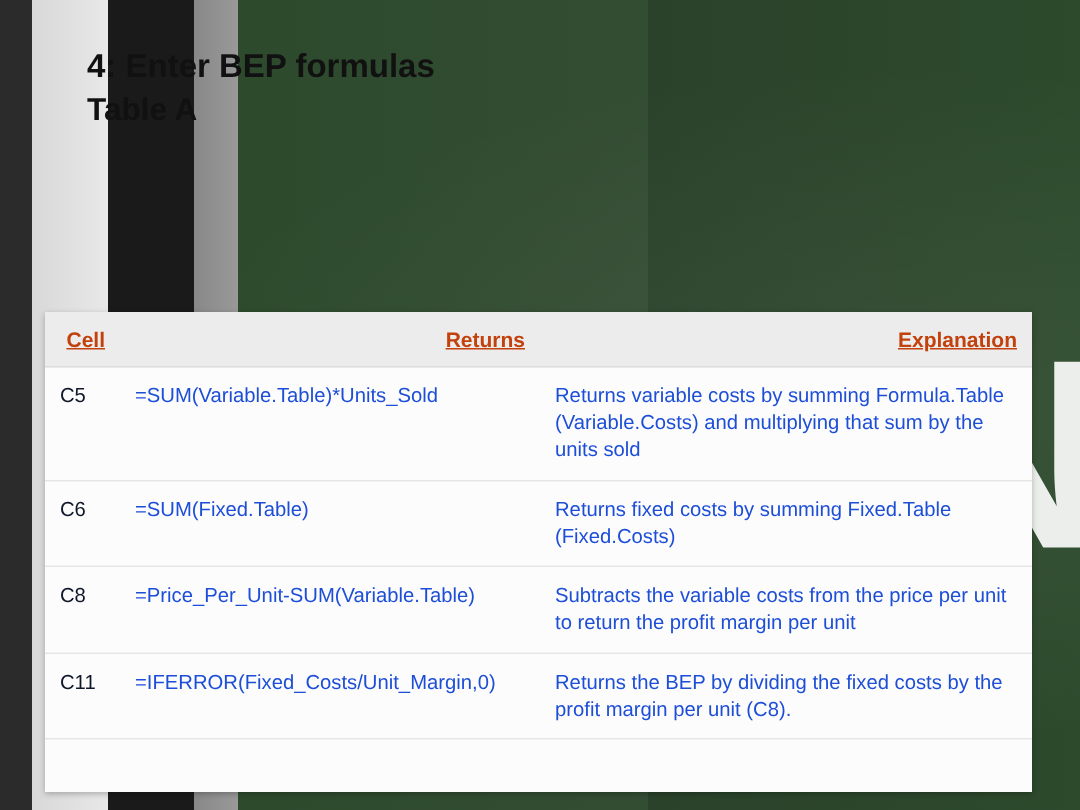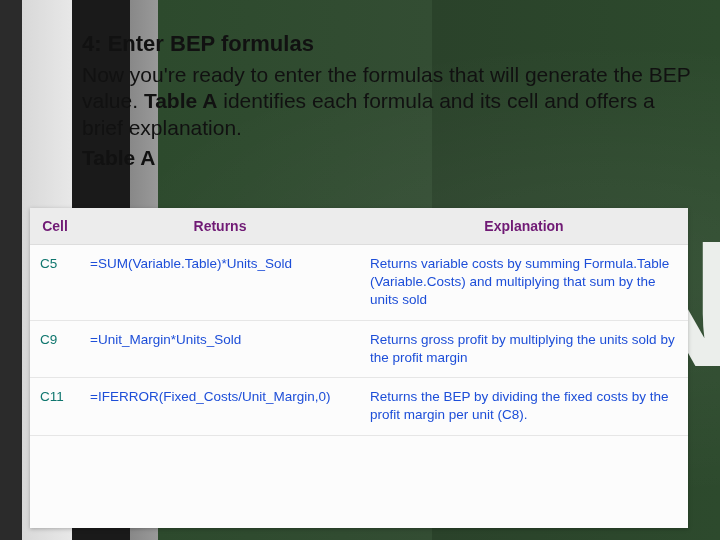--- a/index.html
+++ b/index.html
@@ -29,21 +29,21 @@
   .bg-letter {
     position: absolute;
     right: -10px; top: 200px;
     font-size: 180px; font-weight: 700;
     color: rgba(255,255,255,0.9);
     letter-spacing: -8px;
     font-family: Arial, sans-serif;
   }
   .content {
     position: absolute;
-    left: 58px; top: 30px; right: 24px; margin-left: 24px;
+    left: 58px; top: 30px; right: 24px;
   }
   .heading {
     font-size: 22px;
     font-weight: 700;
     color: #111;
     line-height: 1.25;
     margin-bottom: 4px;
   }
   .para {
     font-size: 21px;
@@ -66,49 +66,47 @@
   table {
     width: 100%;
     border-collapse: collapse;
     table-layout: fixed;
   }
   col.c-cell { width: 50px; }
   col.c-formula { width: 280px; }
   col.c-expl { }
   thead th {
     background: #ececec;
-    text-align: center;
+    text-align: right;
     font-size: 14px;
     font-weight: 700;
-    color: #701a75;
+    color: #c2410c;
     padding: 10px 10px 10px 10px;
     border-bottom: 1px solid #ddd;
+    text-decoration: underline;
   }
   tbody td {
     font-size: 13.5px;
     color: #1d4ed8;
     padding: 10px 10px;
     border-bottom: 1px solid #e6e6e6;
     vertical-align: top;
     line-height: 1.35;
     word-wrap: break-word;
   }
-  tbody td:first-child { color: #0f766e; }
+  tbody td:first-child { color: #0f172a; }
 </style>
 </head>
 <body>
 
 <div class="bg"></div>
 <div class="bg-letter">N</div>
 
 <div class="content">
   <div class="heading">4: Enter BEP formulas</div>
-  <div class="para">
-    <span>Now you're ready to enter the formulas that will generate the BEP value. </span><b>Table A</b><span> identifies each formula and its cell and offers a brief explanation.</span>
-  </div>
   <div class="subhead">Table A</div>
 </div>
 
 <div class="table-wrap">
   <table>
     <colgroup>
       <col class="c-cell">
         <col class="c-formula">
         <col class="c-expl">
     </colgroup>
@@ -119,23 +117,28 @@
         <th>Explanation</th>
       </tr>
     </thead>
     <tbody>
       <tr>
         <td>C5</td>
         <td>=SUM(Variable.Table)*Units_Sold</td>
         <td>Returns variable costs by summing Formula.Table (Variable.Costs) and multiplying that sum by the units sold</td>
       </tr>
       <tr>
-        <td>C9</td>
-        <td>=Unit_Margin*Units_Sold</td>
-        <td>Returns gross profit by multiplying the units sold by the profit margin</td>
+        <td>C6</td>
+        <td>=SUM(Fixed.Table)</td>
+        <td>Returns fixed costs by summing Fixed.Table (Fixed.Costs)</td>
+      </tr>
+      <tr>
+        <td>C8</td>
+        <td>=Price_Per_Unit-SUM(Variable.Table)</td>
+        <td>Subtracts the variable costs from the price per unit to return the profit margin per unit</td>
       </tr>
       <tr>
         <td>C11</td>
         <td>=IFERROR(Fixed_Costs/Unit_Margin,0)</td>
         <td>Returns the BEP by dividing the fixed costs by the profit margin per unit (C8).</td>
       </tr>
     </tbody>
   </table>
 </div>
 

